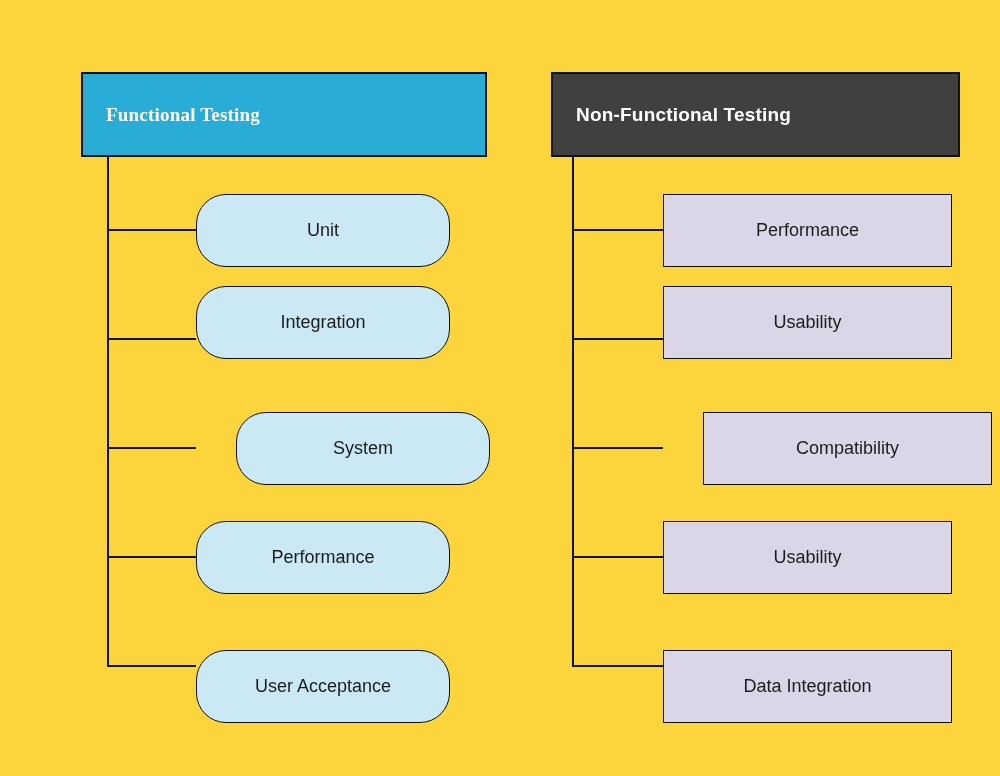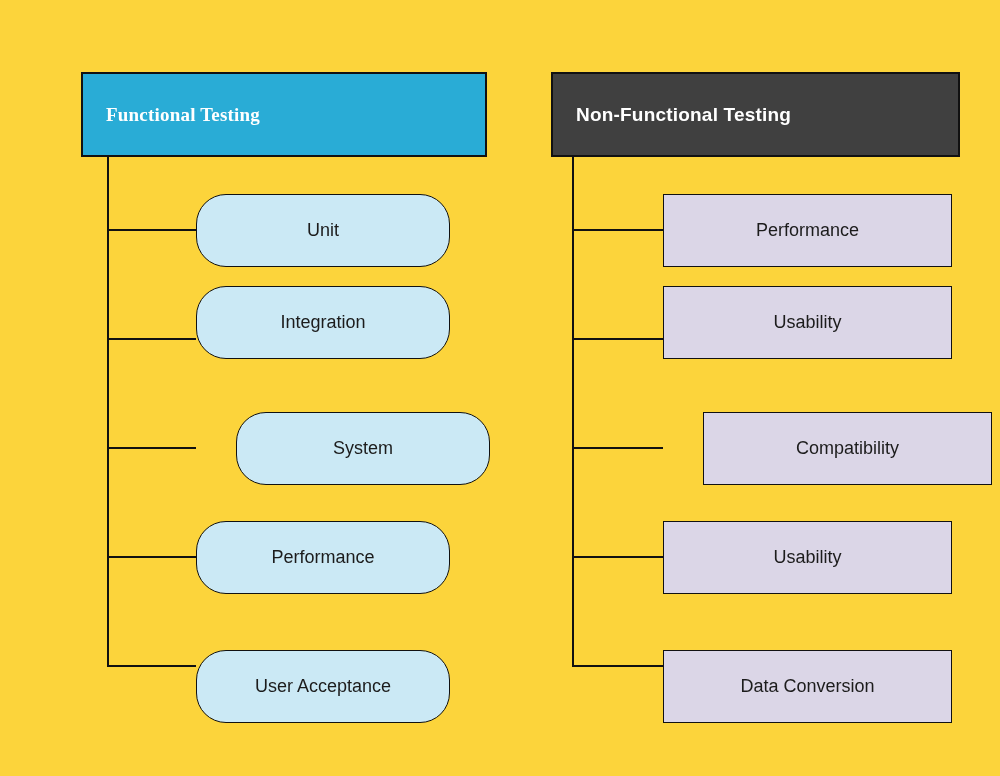--- a/index.html
+++ b/index.html
@@ -117,15 +117,15 @@
   <div class="hline nf-hline b0"></div>
   <div class="hline nf-hline b1"></div>
   <div class="hline nf-hline b2"></div>
   <div class="hline nf-hline b3"></div>
   <div class="hline nf-hline b4"></div>
 
   <div class="child nf-child r0">Performance</div>
   <div class="child nf-child r1">Usability</div>
   <div class="child nf-child r3">Usability</div>
   <div class="child nf-child r2">Compatibility</div>
-  <div class="child nf-child r4">Data Conversion</div>
+  <div class="child nf-child r4">Data Integration</div>
 
 </div>
 
 </body></html>

